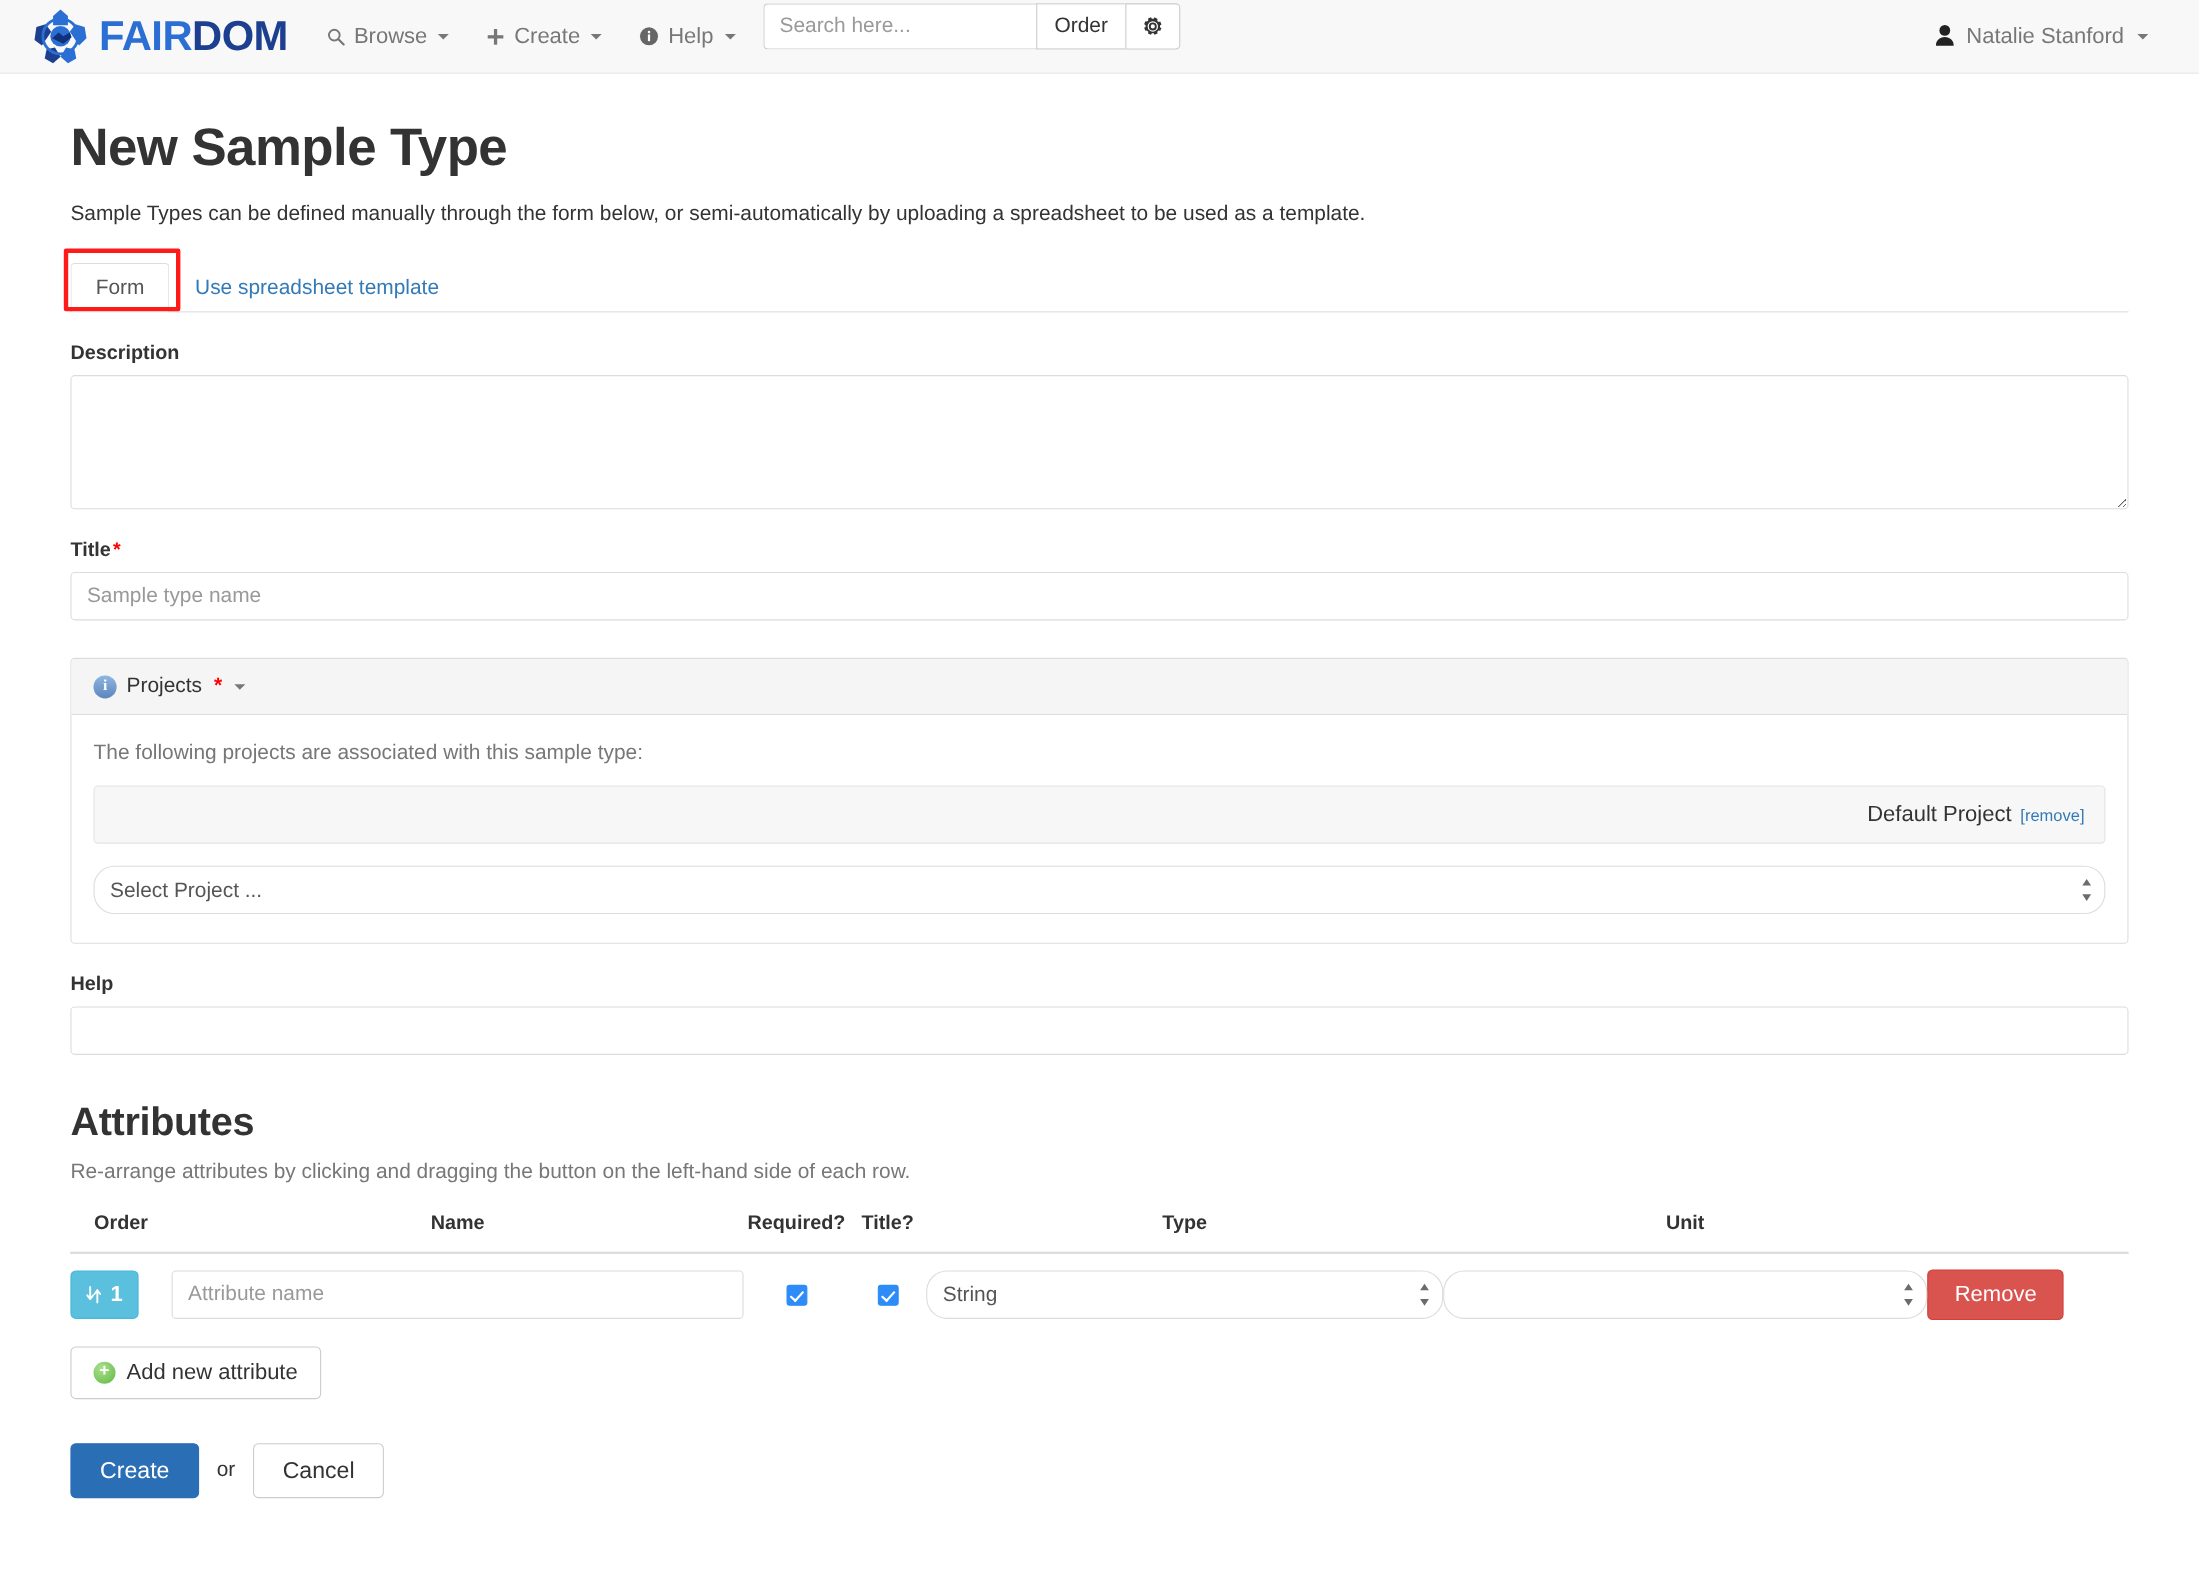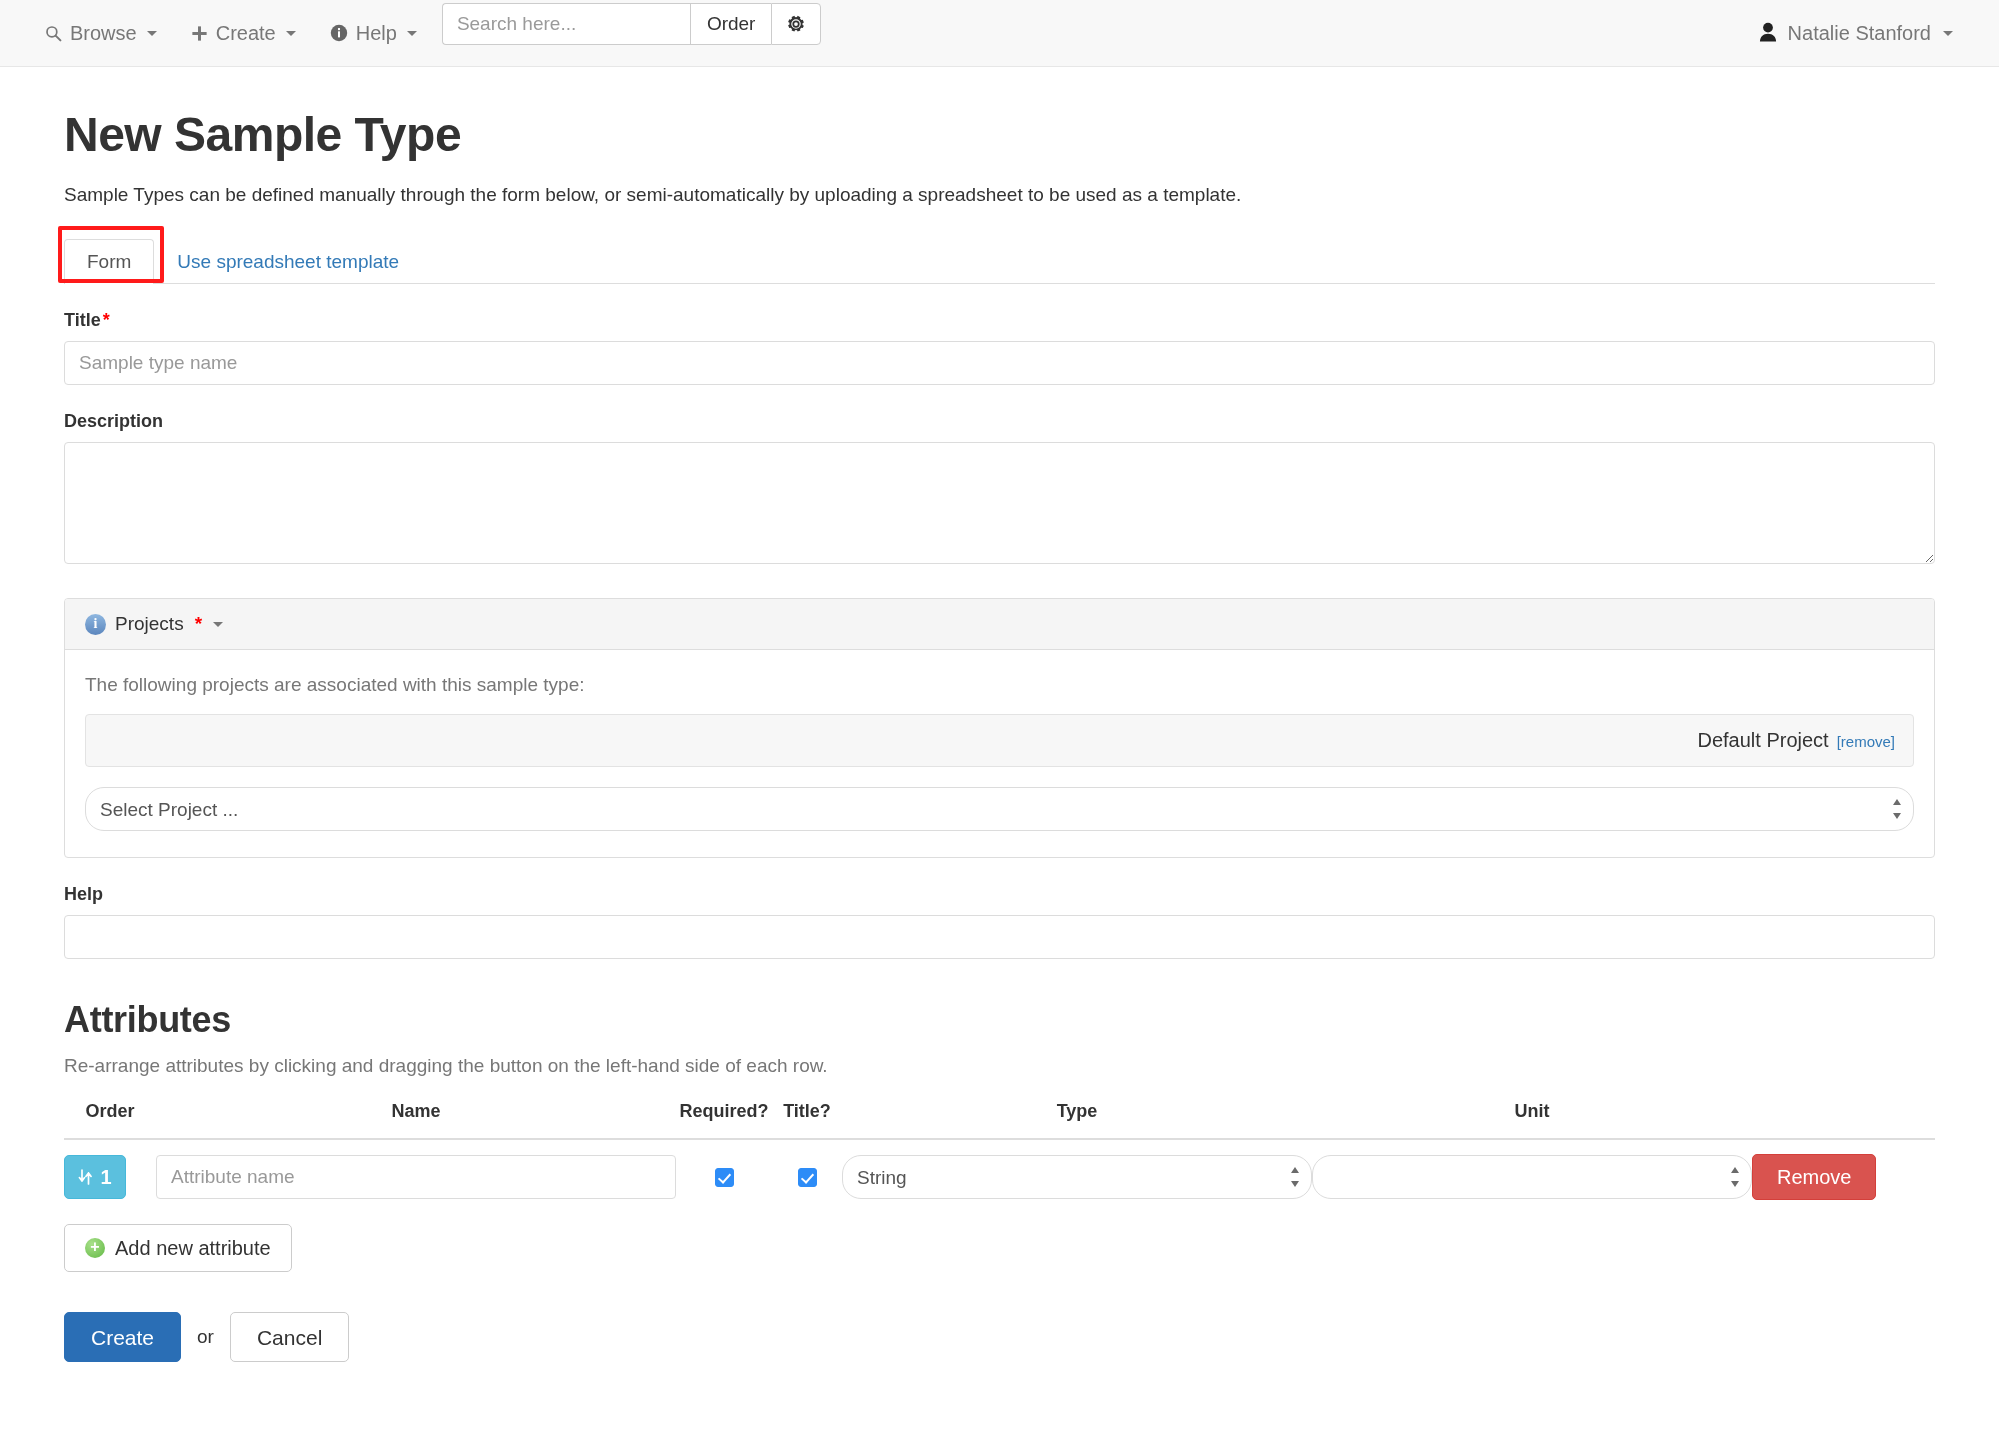--- a/index.html
+++ b/index.html
@@ -247,20 +247,35 @@
   .footer-actions { margin-top:40px; display:flex; align-items:center; gap:16px; }
   .or-text { font-size:19px; color:#333; }
   .btn-create { height:50px; font-size:21px; padding:0 26px; }
   .btn-cancel { height:50px; font-size:21px; padding:0 26px; }
 </style>
 </head>
 <body>
 
 <div class="navbar">
 
+  <div class="brand">
+    <svg class="brand-logo" viewBox="0 0 64 64">
+      <g>
+        <polygon points="32,3 40,10 40,20 24,20 24,10" fill="#2b6fd4"></polygon>
+        <polygon points="6,22 16,19 22,27 12,42 4,36" fill="#1c3f8f"></polygon>
+        <polygon points="58,22 60,34 52,42 42,27 48,19" fill="#2b6fd4"></polygon>
+        <polygon points="17,46 26,44 32,54 24,61 15,56" fill="#1c3f8f"></polygon>
+        <polygon points="47,46 49,56 40,61 32,54 38,44" fill="#2b6fd4"></polygon>
+        <circle cx="32" cy="32" r="19" fill="none" stroke="#2b6fd4" stroke-width="3"></circle>
+        <circle cx="32" cy="32" r="11" fill="#2b6fd4"></circle>
+        <path d="M23 34 l7 -6 l5 4 l7 -4 l2 5 l-9 7 l-6 -3 z" fill="#12307a"></path>
+      </g>
+    </svg>
+    <span class="brand-text"><span class="fair">FAIR</span><span class="dom">DOM</span></span>
+  </div>
 
   <div class="nav-item">
     <svg class="ic" width="17" height="17" viewBox="0 0 16 16">
       <circle cx="6.5" cy="6.5" r="4.6" fill="none" stroke="#777" stroke-width="1.6"></circle>
       <line x1="10" y1="10" x2="14.5" y2="14.5" stroke="#777" stroke-width="1.9" stroke-linecap="round"></line>
     </svg>
     <span>Browse</span>
     <span class="caret"></span>
   </div>
 
@@ -312,28 +327,28 @@
   <p class="lead">Sample Types can be defined manually through the form below, or semi-automatically by uploading a spreadsheet to be used as a template.</p>
 
   <div class="tabs">
     <div class="tab active">Form</div>
     <div class="tab link">Use spreadsheet template</div>
     <div class="tab-highlight"></div>
   </div>
 
   
   <div class="form-group">
+    <label class="ctl">Description</label>
+    <textarea class="form-control" placeholder="" style=""></textarea>
+  </div>
+
+  
+  <div class="form-group">
     <label class="ctl"><span>Title</span><span class="req">*</span></label>
     <input class="form-control" type="text" placeholder="Sample type name" style="">
-  </div>
-
-  
-  <div class="form-group">
-    <label class="ctl">Description</label>
-    <textarea class="form-control" placeholder="" style=""></textarea>
   </div>
 
   
   <div class="panel">
     <div class="panel-heading">
       <span class="info-icon">i</span>
       <span>Projects</span>
       <span class="req">*</span>
       <span class="caret"></span>
     </div>

